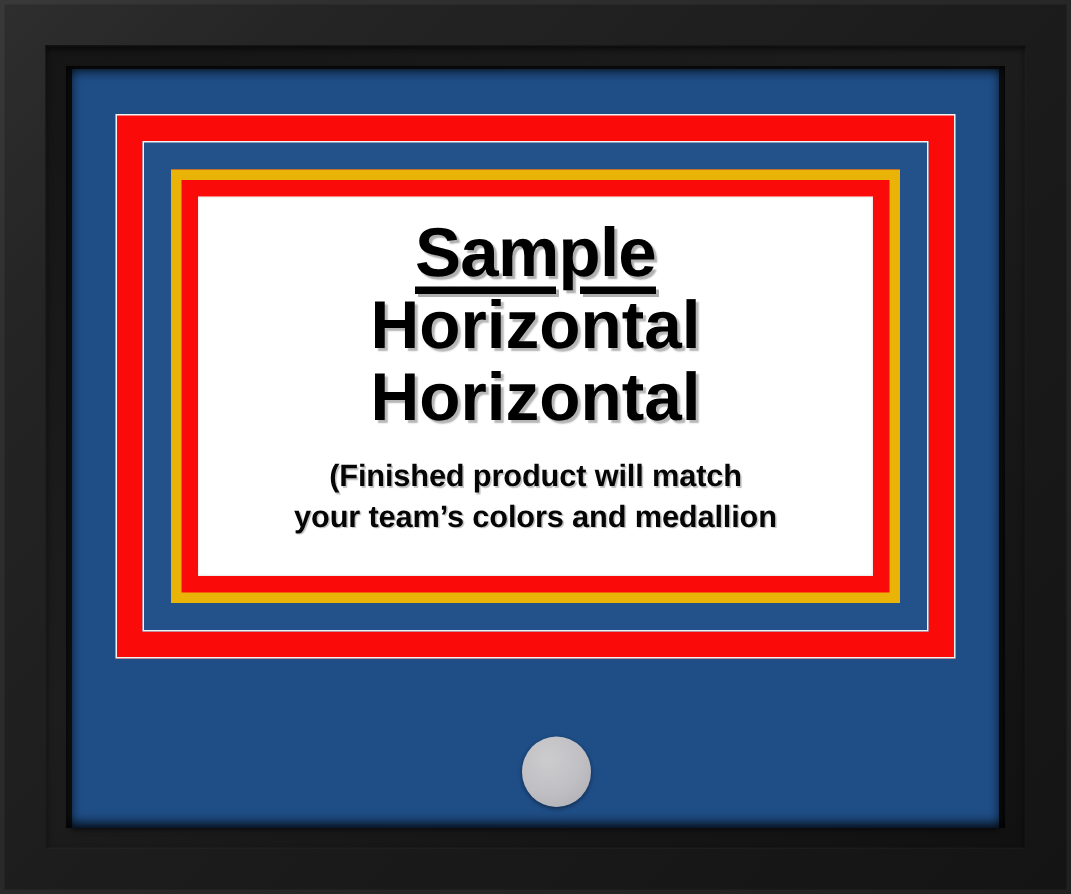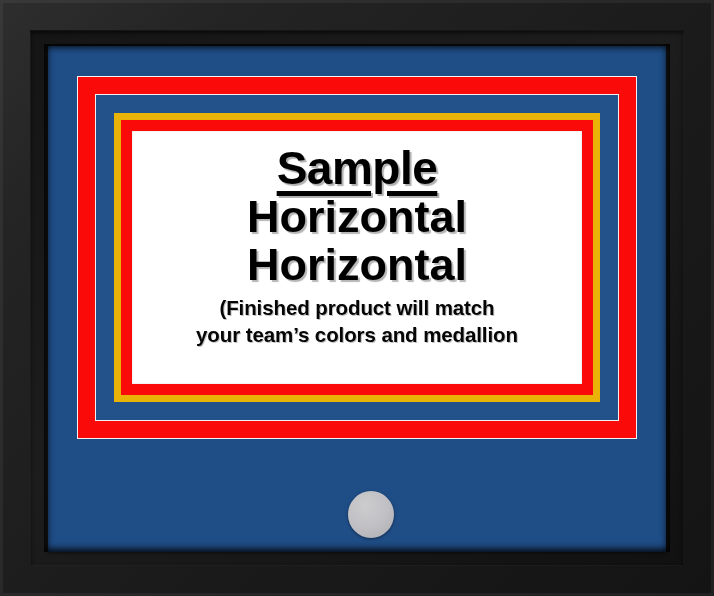--- a/index.html
+++ b/index.html
@@ -143,21 +143,21 @@
     font-size: 45px;
     font-weight: bold;
     line-height: 1.06;
     color: #000;
     letter-spacing: 0px;
     text-shadow: 2px 2px 1px rgba(110,110,110,0.5);
     white-space: nowrap;
   }
   .line-big.l1 { margin-top: 0; }
   .sub-block {
-    margin-top: 7px;
+    margin-top: 17px;
     font-size: 20.5px;
     font-weight: bold;
     line-height: 1.30;
     color: #050505;
     letter-spacing: -0.1px;
     text-shadow: 1px 1px 0.6px rgba(120,120,120,0.45);
   }
   .sub-block div { white-space: nowrap; }
 </style>
 </head>

